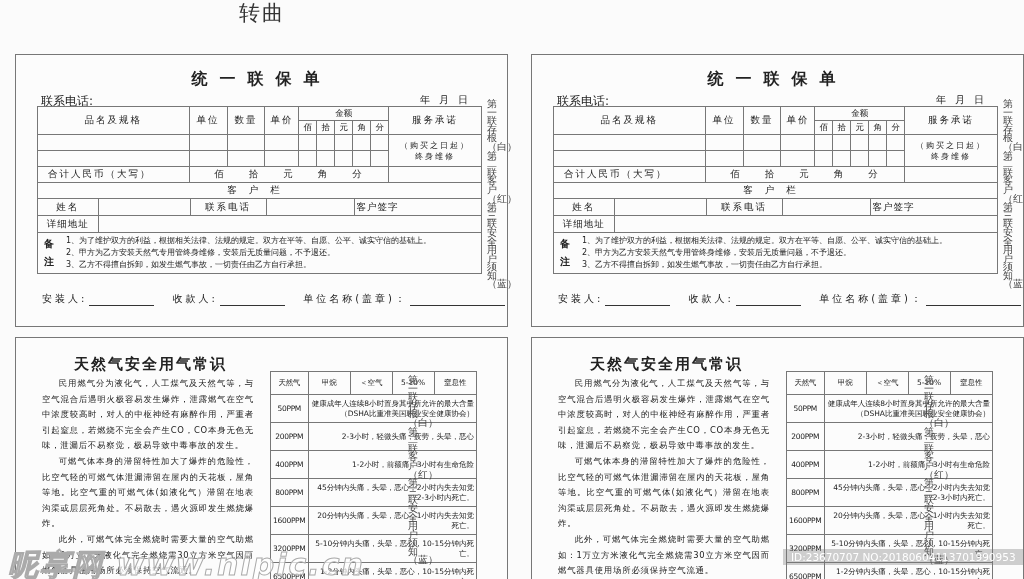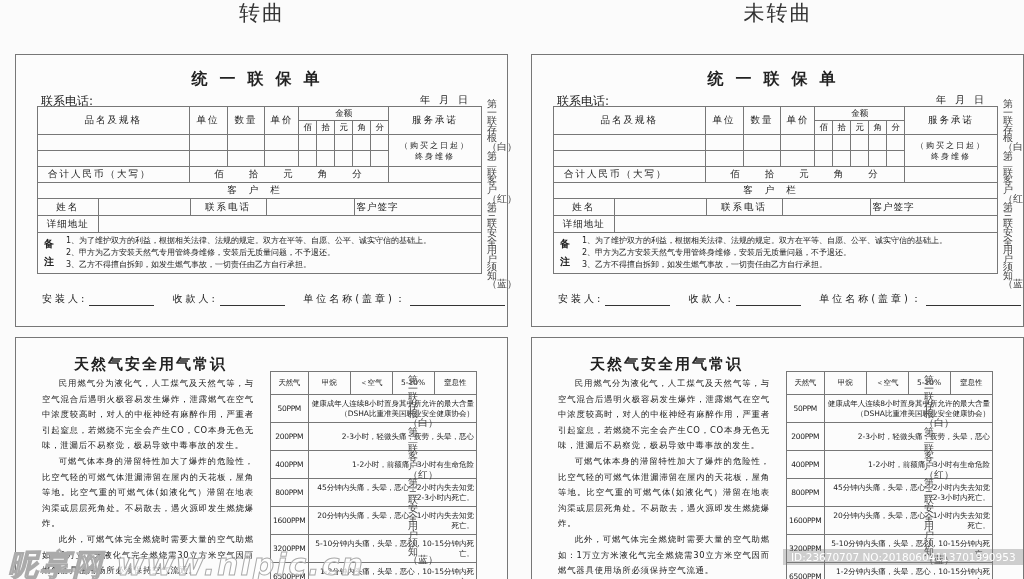--- a/index.html
+++ b/index.html
@@ -229,21 +229,20 @@
                 <td colspan="4" style="height: 28px;">1-2分钟内头痛，头晕，恶心，10-15分钟内死亡。</td>
               </tr>
             </tbody>
         </table>
       </div>
       <div class="side-text bottom">第一联存根（白）第二联客户（红）第三联安全用户须知（蓝）</div>
     </div>
   </div>
 
   <div class="panel right">
-    <div class="panel-title">未转曲</div>
 
     <div class="box top">
       <div class="form-title">统一联保单</div>
       <div class="phone-label">联系电话:</div>
       <div class="date-label">年月日</div>
 
       <table class="form">
         <colgroup>
           <col style="width:152px">
             <col style="width:38px">

